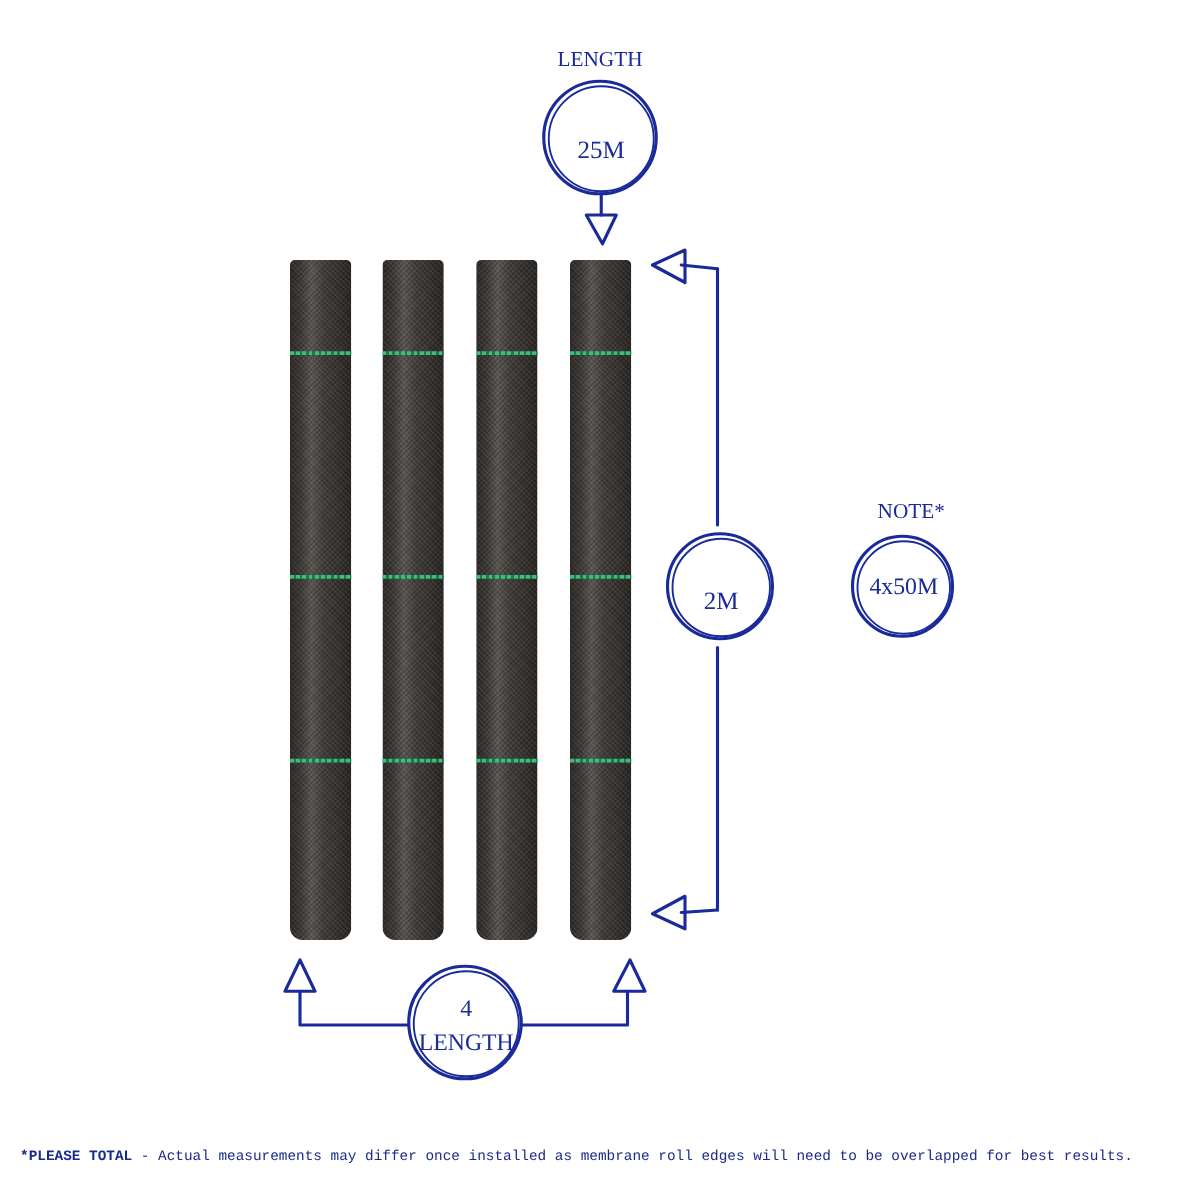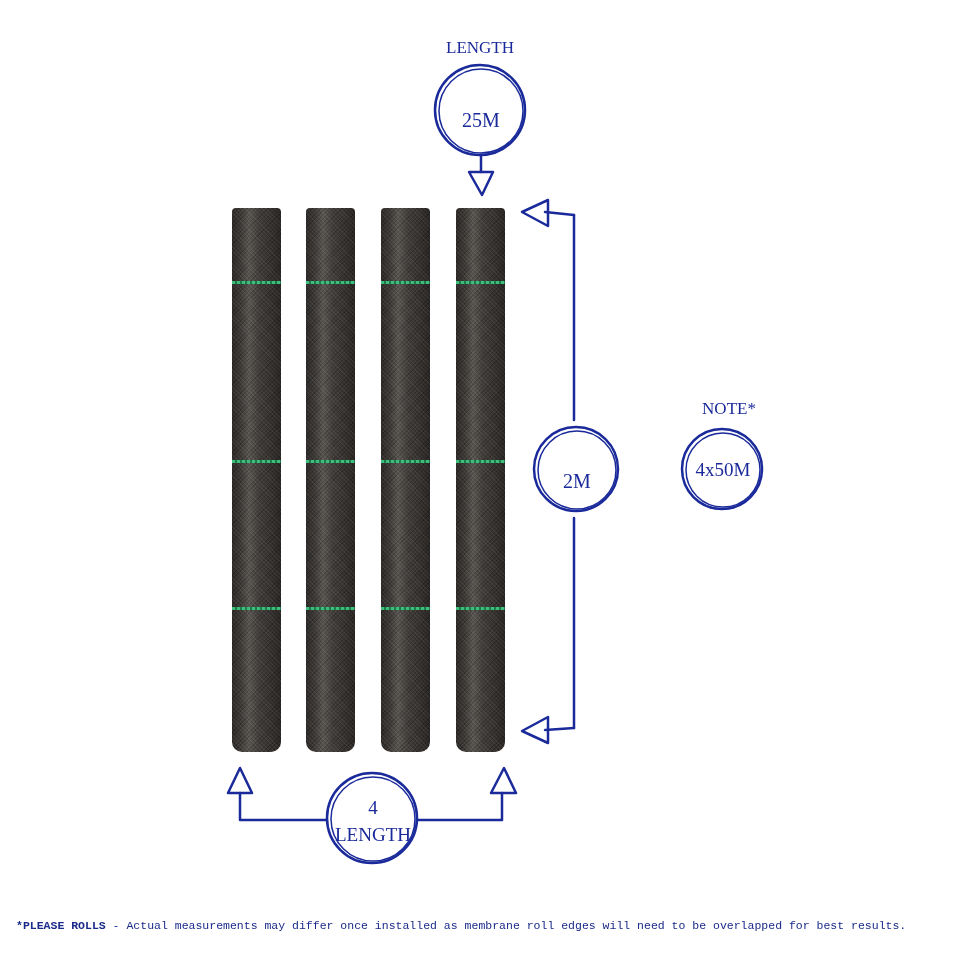--- a/index.html
+++ b/index.html
@@ -84,13 +84,13 @@
 <div class="label" style="left:440px; top:109px; width:82px; font-size:20px;">25M</div>
 
 <div class="label" style="left:540px; top:458px; width:74px; font-size:20px;margin-top:12px;">2M</div>
 
 <div class="label" style="left:670px; top:399px; width:118px; font-size:17px;">NOTE*</div>
 <div class="label" style="left:682px; top:459px; width:82px; font-size:19px;">4x50M</div>
 
 <div class="label" style="left:332px; top:797px; width:82px; font-size:19px;">4</div>
 <div class="label" style="left:330px; top:824px; width:86px; font-size:19px;">LENGTH</div>
 
-<div class="note"><span>*PLEASE ROLLS</span><span class="rest" style="font-weight:normal"> - Actual measurements may differ once installed as membrane roll edges will need to be overlapped for best results.</span></div>
+<div class="note"><span>*PLEASE TOTAL</span><span class="rest" style="font-weight:normal"> - Actual measurements may differ once installed as membrane roll edges will need to be overlapped for best results.</span></div>
 
 </body></html>

